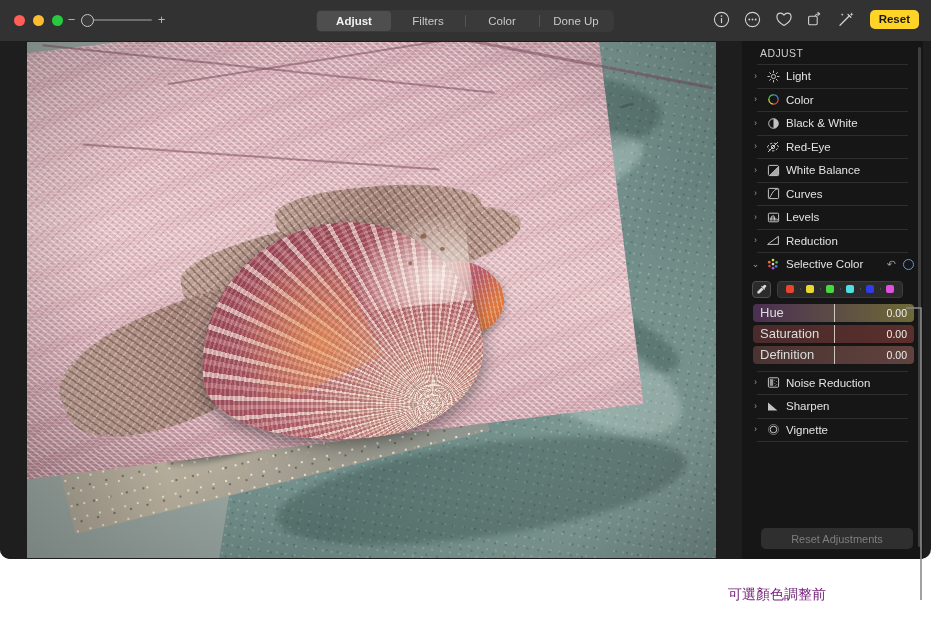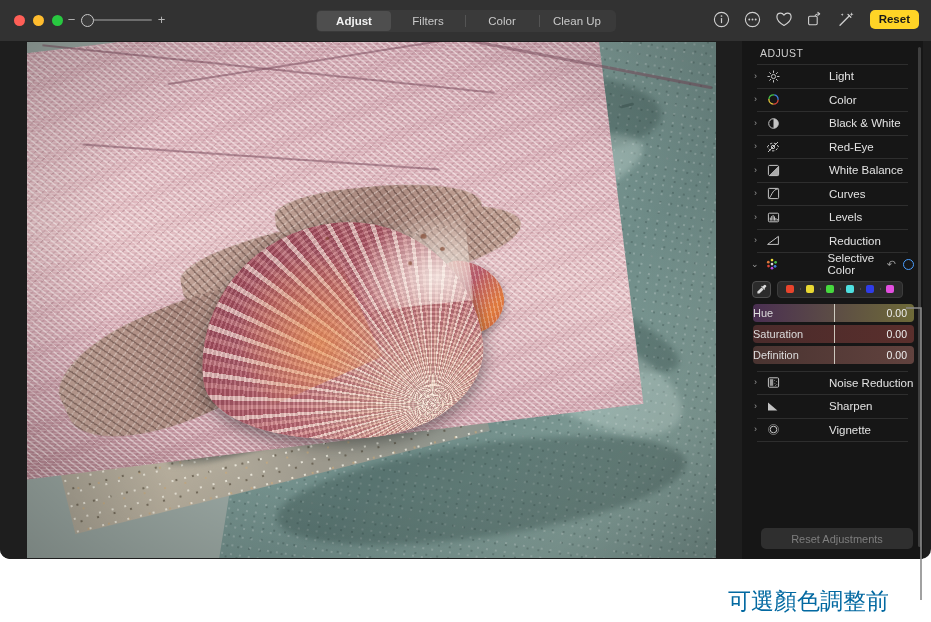--- a/index.html
+++ b/index.html
@@ -218,21 +218,21 @@
     padding: 6px 0 5px 18px;
   }
   .sb-sep { height: 1px; background: #2e2e2e; margin: 0 15px; }
 
   .sb-row {
     position: relative; height: 22.5px; display: flex; align-items: center;
     padding-left: 9px; gap: 6px;
   }
   .sb-row .chev { width: 9px; color: #9b9b9b; font-size: 9px; line-height: 9px; text-align: center; }
   .sb-row .ic { width: 14px; height: 14px; display: flex; align-items: center; justify-content: center; color: #c3c3c3; }
-  .sb-row .lb { font-size: 11.5px; color: #e2e2e2; margin-left: 43px; }
+  .sb-row .lb { font-size: 11.5px; color: #e2e2e2; }
   .sb-row .right { margin-left: auto; display: flex; align-items: center; gap: 7px; padding-right: 9px; }
   .resetarrow { color: #9a9a9a; font-size: 11px; line-height: 11px; }
   .enabled-ring { width: 11px; height: 11px; border-radius: 50%; border: 1.6px solid #4a9eff; }
 
   
   .sw-row { display: flex; align-items: center; gap: 6px; padding: 5px 0 5px 10px; }
   .eyedrop {
     width: 19px; height: 17px; border: 1px solid #4e4e4e; border-radius: 4px;
     background: #2b2b2b; display: flex; align-items: center; justify-content: center; color: #ddd;
   }
@@ -247,39 +247,39 @@
   .sw { width: 8px; height: 8px; border-radius: 2px; }
 
   
   .sliders { padding: 1px 9px 0 11px; display: flex; flex-direction: column; gap: 3px; }
   .slider {
     position: relative; height: 18px; border-radius: 4px; overflow: hidden;
     display: flex; align-items: center;
   }
   .sl-fill { position: absolute; inset: 0; }
   .sl-tick { position: absolute; top: 0; bottom: 0; width: 1.6px; background: rgba(230,230,220,0.82); }
-  .sl-name { position: relative; font-size: 11px; color: #dcdcdc; }
+  .sl-name { position: relative; font-size: 13px; color: #dcdcdc; padding-left: 7px; }
   .sl-val { position: relative; margin-left: auto; font-size: 10.5px; color: #efefef; padding-right: 7px; }
 
   .reset-adj {
     position: absolute; left: 19px; bottom: 10px; width: 152px; height: 21px;
     background: #2f2f2f; border-radius: 5px;
     display: flex; align-items: center; justify-content: center;
     font-size: 11px; color: #7e7e7e;
   }
   .sb-scroll {
     position: absolute; right: 2px; top: 6px; width: 3px; height: 500px;
     background: #3f3f3f; border-radius: 2px;
   }
 
   
   .callout { position: absolute; left: 0; top: 0; }
   .caption {
     position: absolute; left: 728px; top: 586px;
-    font-size: 23px; color: #0369a1;
+    font-size: 14px; color: #701a75;
     font-family: "DejaVu Sans", sans-serif;
     white-space: nowrap;
   }
 </style>
 </head>
 <body>
 
 <div id="root">
 
   <div class="window">
@@ -297,21 +297,21 @@
         <div class="ztrack">
           <div class="zknob"></div>
         </div>
         <span class="zplus">+</span>
       </div>
 
       <div class="segmented">
         <div class="seg active">Adjust</div>
         <div class="seg">Filters</div>
         <div class="seg">Color</div>
-        <div class="seg">Clean Up</div>
+        <div class="seg">Done Up</div>
       </div>
 
       <div class="tools">
         <div class="tbicon">
           <svg width="17" height="17" viewBox="0 0 17 17">
               <circle cx="8.5" cy="8.5" r="7.1" fill="none" stroke="currentColor" stroke-width="1.1"></circle>
               <circle cx="8.5" cy="5" r="0.85" fill="currentColor"></circle>
               <rect x="7.9" y="7" width="1.2" height="5.2" rx="0.6" fill="currentColor"></rect>
             </svg>
         </div>

